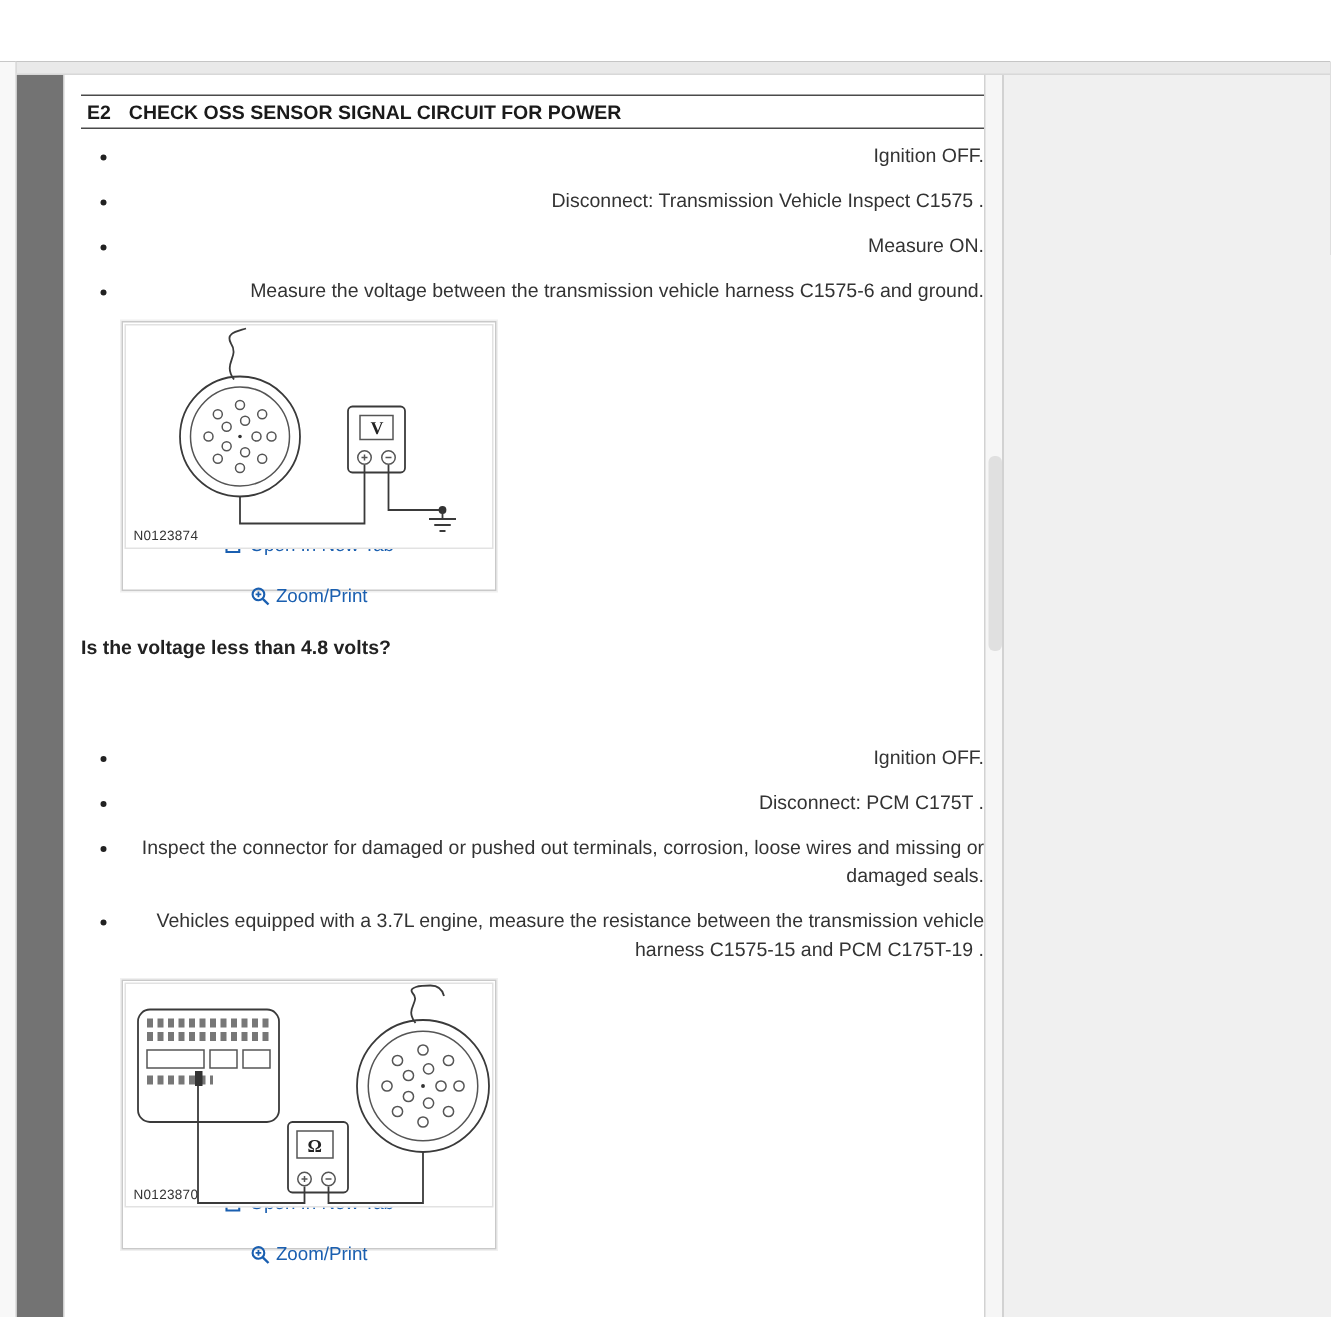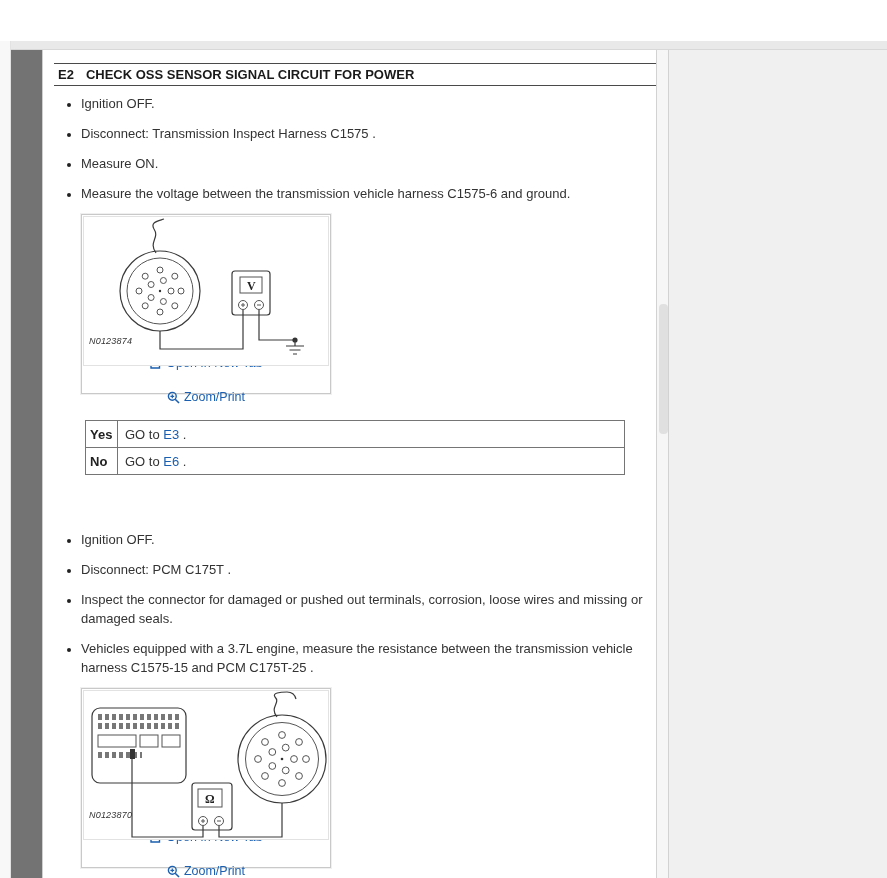--- a/index.html
+++ b/index.html
@@ -13,28 +13,28 @@
   .vscroll { position:absolute; left:656px; top:9px; width:13px; height:869px; background:#f6f6f6; border-left:1px solid #d2d2d2; border-right:1px solid #d2d2d2; z-index:4; }
   .vscroll-thumb { position:absolute; left:2px; top:254px; width:9px; height:130px; background:#e0e0e0; border-radius:4px; }
   .right-area { position:absolute; left:669px; top:9px; width:218px; height:869px; background:#f0f0f0; z-index:3; }
 
   
   .content { position:absolute; left:42px; top:9px; width:614px; height:869px; background:#fff; border-left:1px solid #cfcfcf; overflow:hidden; padding:13px 0 0 11px; color:#2b2b2b; font-size:13px; }
 
   .section-header { height:23px; line-height:21px; border-top:1px solid #4a4a4a; border-bottom:1px solid #4a4a4a; font-weight:bold; font-size:13px; color:#1a1a1a; padding-left:4px; }
   .section-header .code { margin-right:12px; }
 
-  ul.bullets { list-style:disc; margin:8px 0 0 0; padding-left:27px; }
+  ul.bullets { list-style:disc; margin:8px 0 0 0; padding-left:27px;text-align:right; }
   ul.bullets li { margin-bottom:11px; line-height:19px; color:#333; }
   ul.bullets li::marker { color:#222; font-size:12px; }
 
   .figure { width:250px; margin-left:27px; border:1px solid #c9c9c9; background:#fff; padding:1px; box-shadow:0 0 0 1px #f0f0f0; }
   .figure-canvas { position:relative; width:246px; height:150px; border:1px solid #e2e2e2; background:#fff; }
   .figure-canvas svg { display:block; }
-  .figure-label { position:absolute; left:5px; bottom:19px; font-size:9px; color:#333; letter-spacing:0.2px;font-style:italic; }
+  .figure-label { position:absolute; left:5px; bottom:3px; font-size:9px; color:#333; letter-spacing:0.2px; }
   .figure-links { height:26px; display:flex; align-items:center; justify-content:center; gap:20px; padding-top:2px;flex-direction:column; }
   .fig-link { display:inline-flex; align-items:center; gap:4px; color:#1a5fb0; text-decoration:none; font-size:12.5px; cursor:pointer; }
   .fig-link svg { display:block; }
 
   .question { margin:30px 0 0 0; font-weight:bold; font-size:13px; color:#222; line-height:16px; }
 
   table.decision { margin:26px 0 0 31px; border-collapse:collapse; width:540px; }
   table.decision td { border:1px solid #757575; height:27px; vertical-align:middle; font-size:13px; }
   td.ans-label { width:32px; font-weight:bold; padding:0 4px; color:#222; }
   td.ans-action { padding:0 7px; color:#333; }
@@ -63,21 +63,21 @@
   </div>
 
   <div class="content">
 
     <div class="section-header">
       <span class="code">E2</span><span>CHECK OSS SENSOR SIGNAL CIRCUIT FOR POWER</span>
     </div>
 
     <ul class="bullets">
       <li><span>Ignition OFF.</span></li>
-      <li><span>Disconnect: Transmission Inspect Harness C1575 .</span></li>
+      <li><span>Disconnect: Transmission Vehicle Inspect C1575 .</span></li>
       <li><span>Measure ON.</span></li>
       <li><span>Measure the voltage between the transmission vehicle harness C1575-6 and ground.</span></li>
     </ul>
 
     <div class="figure">
       <div class="figure-canvas">
         <svg width="246" height="150" viewBox="0 0 246 150">
 
           <path class="lineart" d="M72,36 C64,25 76,21 70,12 C66,5 74,4 80,2"></path>
 
@@ -131,42 +131,31 @@
           <svg width="13" height="13" viewBox="0 0 13 13">
             <circle cx="5.3" cy="5.3" r="3.9" fill="none" stroke="#1a5fb0" stroke-width="1.4"></circle>
             <path d="M5.3 3.4 V7.2 M3.4 5.3 H7.2" stroke="#1a5fb0" stroke-width="1.2" fill="none"></path>
             <path d="M8.2 8.2 L12 12" stroke="#1a5fb0" stroke-width="1.6" fill="none"></path>
           </svg>
           <span>Zoom/Print</span>
         </a>
       </div>
     </div>
 
-
-    <table class="decision">
-      <tbody>
-        <tr>
-          <td class="ans-label">Yes</td>
-          <td class="ans-action"><span>GO to </span><a class="jump-link">E3</a><span> .</span></td>
-        </tr>
-        <tr>
-          <td class="ans-label">No</td>
-          <td class="ans-action"><span>GO to </span><a class="jump-link">E6</a><span> .</span></td>
-        </tr>
-      </tbody>
-    </table>
+    <div class="question">Is the voltage less than 4.8 volts?</div>
+
 
     <div class="gap-e3"></div>
 
 
     <ul class="bullets">
       <li><span>Ignition OFF.</span></li>
       <li><span>Disconnect: PCM C175T .</span></li>
       <li><span>Inspect the connector for damaged or pushed out terminals, corrosion, loose wires and missing or damaged seals.</span></li>
-      <li><span>Vehicles equipped with a 3.7L engine, measure the resistance between the transmission vehicle harness C1575-15 and PCM C175T-25 .</span></li>
+      <li><span>Vehicles equipped with a 3.7L engine, measure the resistance between the transmission vehicle harness C1575-15 and PCM C175T-19 .</span></li>
     </ul>
 
     <div class="figure">
       <div class="figure-canvas">
         <svg width="246" height="150" viewBox="0 0 246 150">
 
           <g>
             <rect class="lineart" x="8" y="17" width="94" height="75" rx="8"></rect>
             <path class="pinrow" d="M14,26 H96" stroke-dasharray="4 3"></path>
             <path class="pinrow" d="M14,35 H96" stroke-dasharray="4 3"></path>

